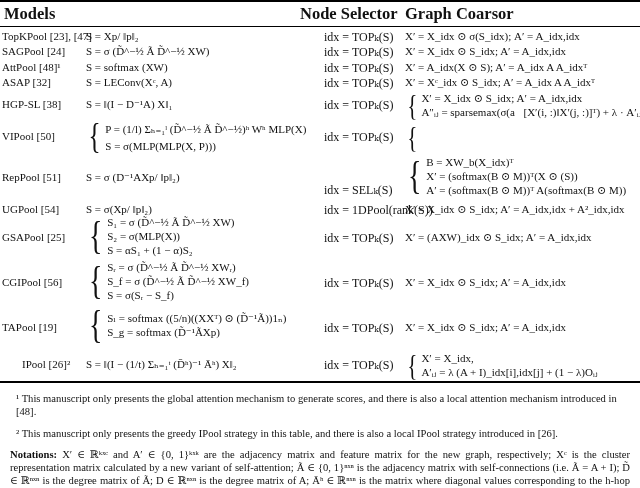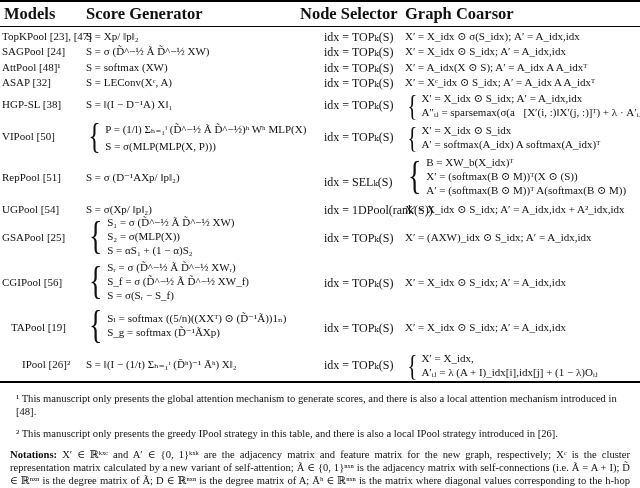--- a/index.html
+++ b/index.html
@@ -19,21 +19,20 @@
   .lines div{line-height:14px;}
   .foot{position:absolute;left:2px;width:636px;font-size:10.6px;line-height:13.3px;}
   .foot p{margin:8px;}
 </style>
 </head>
 <body>
 
 <div id="wrap">
   <div class="rule" style="top:0;height:2px;"></div>
   <div class="hdr" style="left:4px;">Models</div>
-  <div class="hdr" style="left:86px;">Score Generator</div>
   <div class="hdr" style="left:300px;">Node Selector</div>
   <div class="hdr" style="left:405px;">Graph Coarsor</div>
   <div class="rule" style="top:26px;height:1px;"></div>
 
   <div class="row" style="top:30px;">
     <div class="cell model">TopKPool [23], [47]</div>
     <div class="cell score m">S = Xp/ ‖p‖₂</div>
     <div class="cell sel">idx = TOPₖ(S)</div>
     <div class="cell coar m">X′ = X_idx ⊙ σ(S_idx);   A′ = A_idx,idx</div>
   </div>
@@ -74,31 +73,28 @@
   <div class="row" style="top:118px;">
     <div class="cell model" style="top:12px;">VIPool [50]</div>
     <div class="cell score m">
       <span class="brace" style="font-size:36px;">{</span><span class="lines">
         <div style="line-height:20px;">P = (1/l) Σₕ₌₁ˡ (D̃^−½ Ã D̃^−½)ʰ Wʰ MLP(X)</div>
         <div>S = σ(MLP(MLP(X, P)))</div>
       </span>
     </div>
     <div class="cell sel" style="top:12px;">idx = TOPₖ(S)</div>
     <div class="cell coar m" style="top:4px;">
-      <span class="brace">{</span><span class="lines">
-        <div>X′ = X_idx ⊙ S_idx</div>
-        <div>A′ = softmax(A_idx) A softmax(A_idx)ᵀ</div>
-      </span>
+      <span class="brace">{</span>
     </div>
   </div>
 
   <div class="row" style="top:155px;">
     <div class="cell model" style="top:16px;">RepPool [51]</div>
     <div class="cell score m" style="top:16px;">S = σ (D⁻¹AXp/ ‖p‖₂)</div>
-    <div class="cell sel" style="top:20px;">idx = SELₖ(S)</div>
+    <div class="cell sel" style="top:28px;">idx = SELₖ(S)</div>
     <div class="cell coar m">
       <span class="brace" style="font-size:40px;">{</span><span class="lines">
         <div>B = XW_b(X_idx)ᵀ</div>
         <div>X′ = (softmax(B ⊙ M))ᵀ(X ⊙ (S))</div>
         <div>A′ = (softmax(B ⊙ M))ᵀ A(softmax(B ⊙ M))</div>
       </span>
     </div>
   </div>
 
   <div class="row" style="top:203px;">
@@ -128,21 +124,21 @@
         <div>Sᵣ = σ (D̃^−½ Ã D̃^−½ XWᵣ)</div>
         <div>S_f = σ (D̃^−½ Ã D̃^−½ XW_f)</div>
         <div>S = σ(Sᵣ − S_f)</div>
       </span>
     </div>
     <div class="cell sel" style="top:16px;">idx = TOPₖ(S)</div>
     <div class="cell coar m" style="top:16px;">X′ = X_idx ⊙ S_idx;   A′ = A_idx,idx</div>
   </div>
 
   <div class="row" style="top:305px;">
-    <div class="cell model" style="top:16px;margin-left:9px;">TAPool [19]</div>
+    <div class="cell model" style="top:16px;">TAPool [19]</div>
     <div class="cell score m">
       <span class="brace" style="font-size:40px;">{</span><span class="lines">
         <div>Sₗ = softmax ((5/n)((XXᵀ) ⊙ (D̃⁻¹Ã))1ₙ)</div>
         <div>S_g = softmax (D̃⁻¹ÃXp)</div>
       </span>
     </div>
     <div class="cell sel" style="top:16px;">idx = TOPₖ(S)</div>
     <div class="cell coar m" style="top:16px;">X′ = X_idx ⊙ S_idx;   A′ = A_idx,idx</div>
   </div>
 

